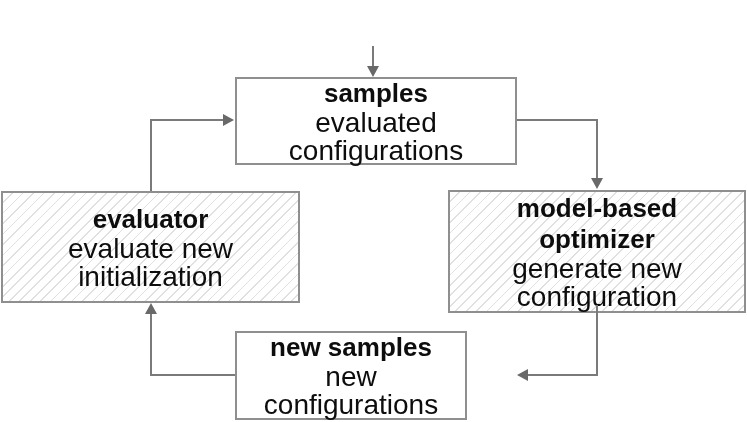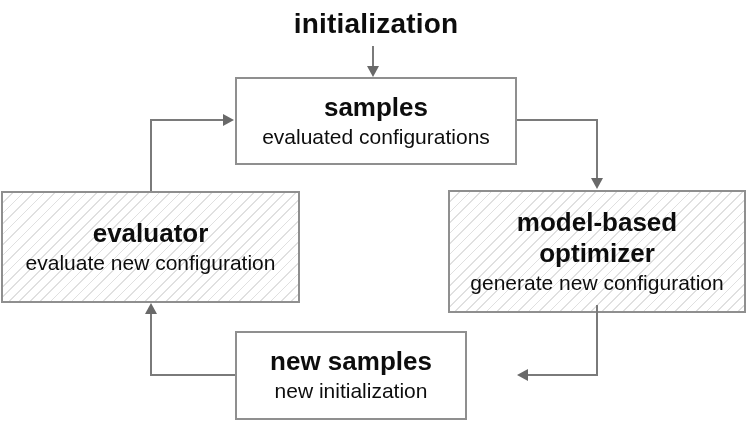--- a/index.html
+++ b/index.html
@@ -50,21 +50,21 @@
     );
     justify-content:center;
   }
   .node-title{
     font-weight:700;
     font-size:26px;
     line-height:31px;
   }
   .node-subtitle{
     font-weight:400;
-    font-size:21px;
+    font-size:28px;
     line-height:28px;
   }
   .seg{
     position:absolute;
     background:var(--connector);
   }
   .head{
     position:absolute;
     width:0;height:0;
   }
@@ -87,43 +87,42 @@
     border-top:6px solid transparent;
     border-bottom:6px solid transparent;
     border-right:11px solid var(--arrowhead);
   }
 </style>
 </head>
 <body>
 
 <div class="canvas">
 
-  <div class="diagram-title" style="left:235px;top:8px;width:282px;">initialization</div>
 
   <div class="seg" style="left:372px;top:46px;width:2px;height:22px;"></div>
   <div class="head head-down" style="left:367px;top:66px;"></div>
 
   <div class="node plain" style="left:235px;top:77px;width:282px;height:88px;">
     <div class="node-title">samples</div>
     <div class="node-subtitle">evaluated configurations</div>
   </div>
 
   <div class="node hatched" style="left:1px;top:191px;width:299px;height:112px;">
     <div class="node-title">evaluator</div>
-    <div class="node-subtitle">evaluate new configuration</div>
+    <div class="node-subtitle">evaluate new initialization</div>
   </div>
 
   <div class="node hatched" style="left:448px;top:190px;width:298px;height:123px;">
     <div class="node-title">model-based optimizer</div>
     <div class="node-subtitle">generate new configuration</div>
   </div>
 
   <div class="node plain" style="left:235px;top:331px;width:232px;height:89px;">
     <div class="node-title">new samples</div>
-    <div class="node-subtitle">new initialization</div>
+    <div class="node-subtitle">new configurations</div>
   </div>
 
   <div class="seg" style="left:150px;top:120px;width:2px;height:71px;"></div>
   <div class="seg" style="left:150px;top:119px;width:74px;height:2px;"></div>
   <div class="head head-right" style="left:223px;top:114px;"></div>
 
   <div class="seg" style="left:517px;top:119px;width:81px;height:2px;"></div>
   <div class="seg" style="left:596px;top:119px;width:2px;height:60px;"></div>
   <div class="head head-down" style="left:591px;top:178px;"></div>
 

